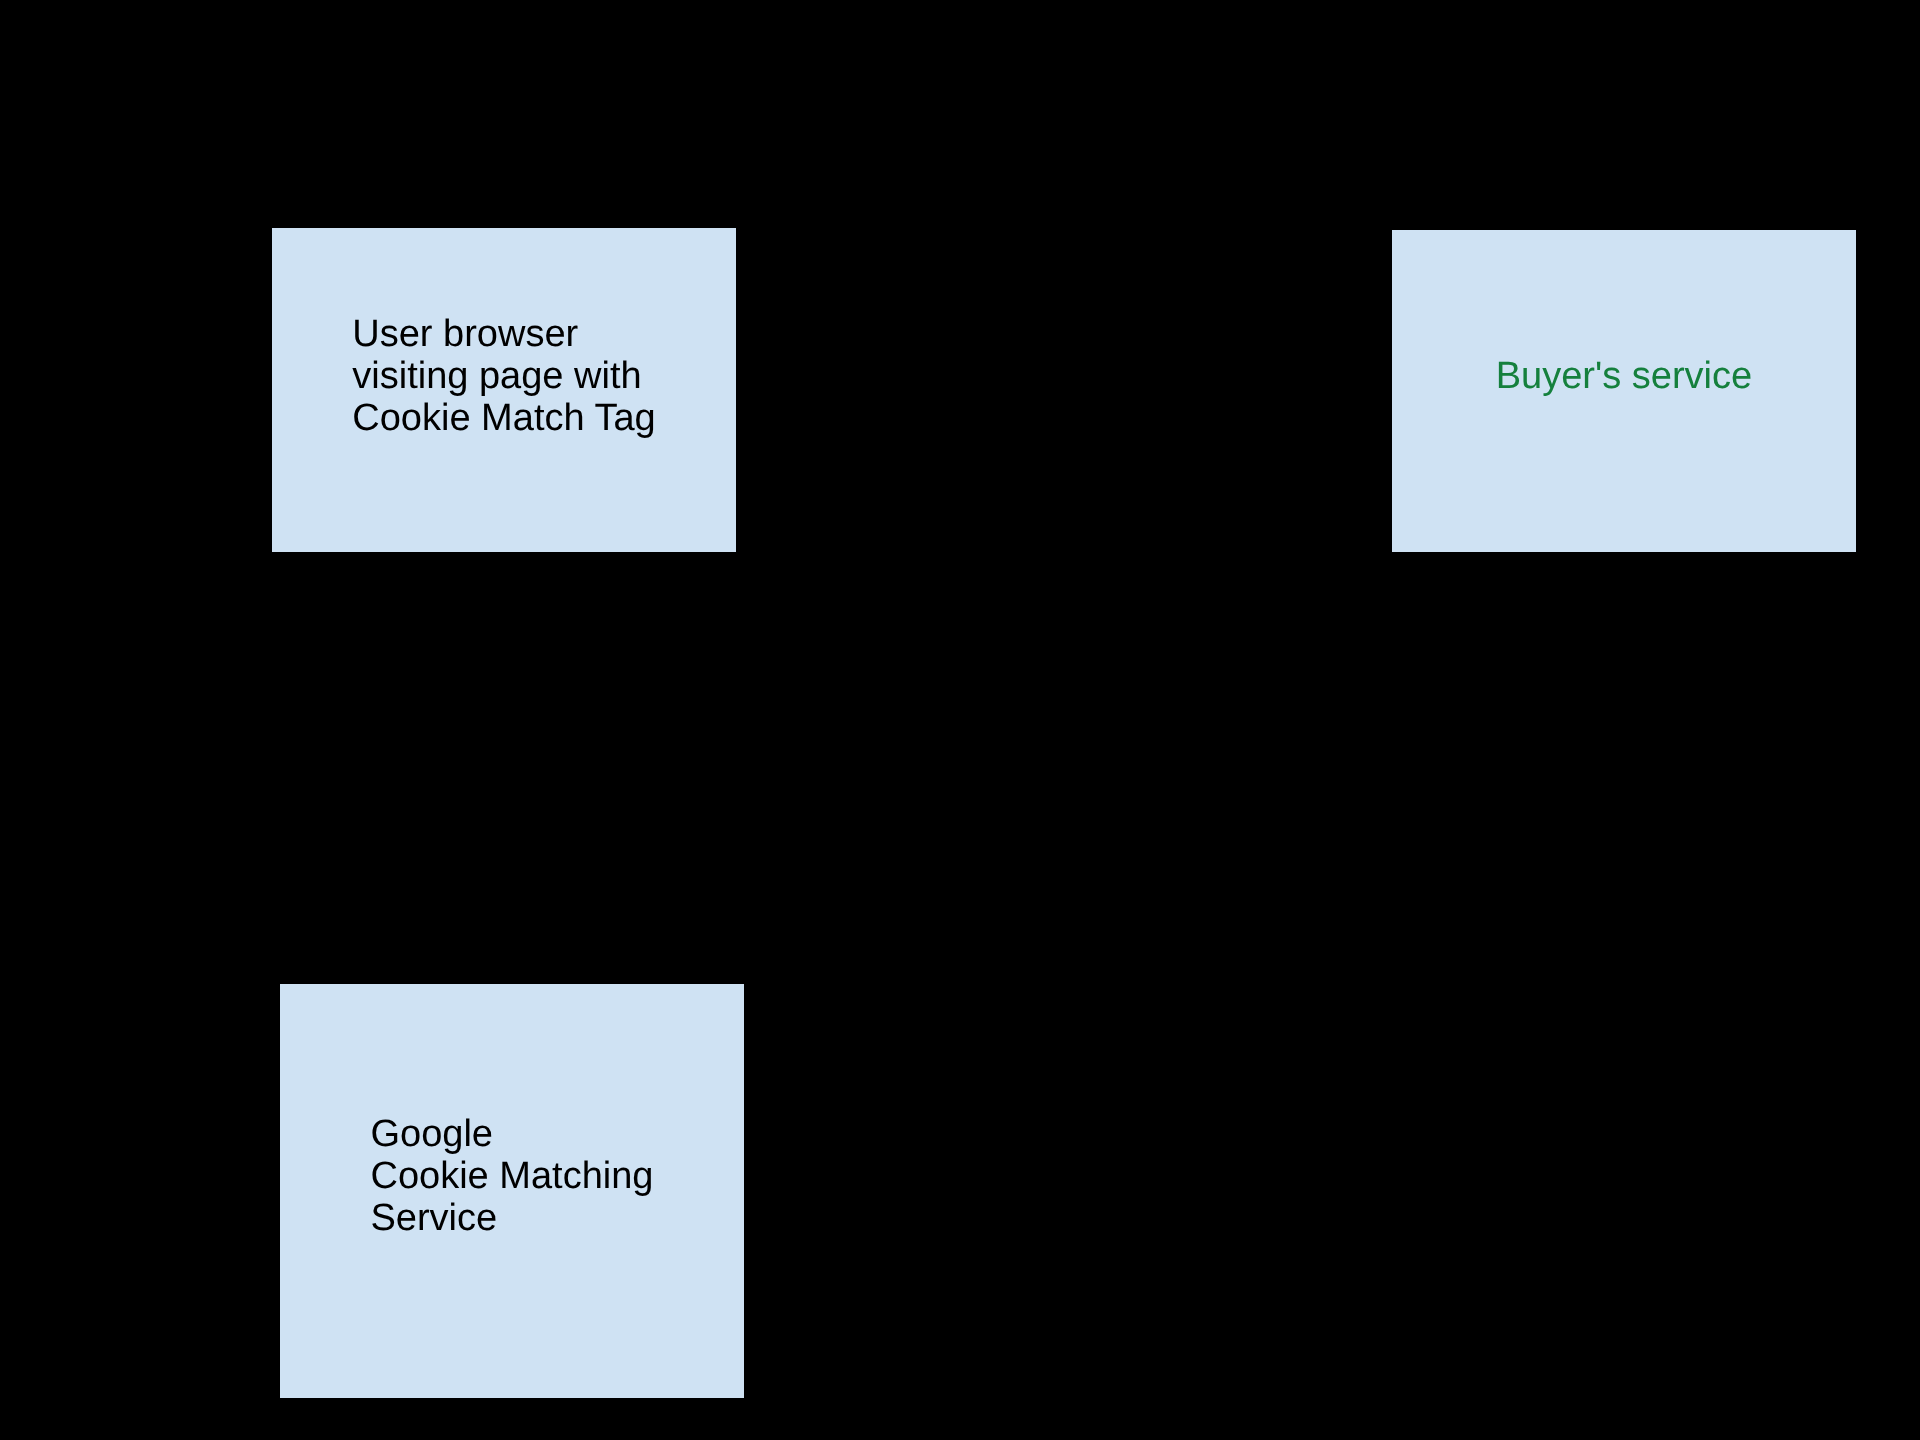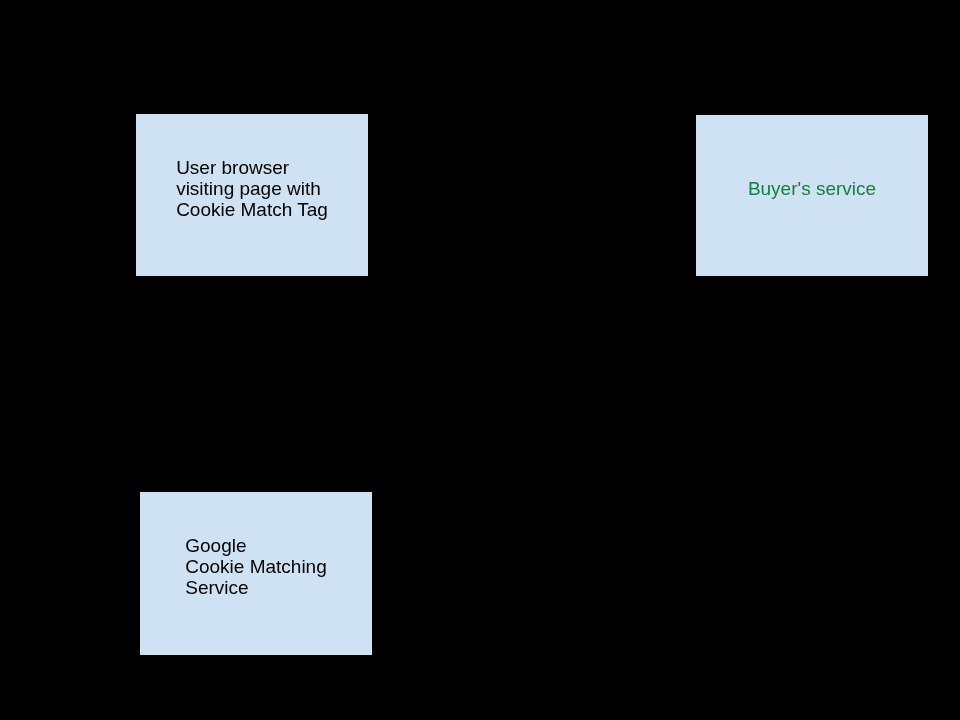--- a/index.html
+++ b/index.html
@@ -41,21 +41,21 @@
   #node-buyers-service {
     left: 696px;
     top: 115px;
     width: 232px;
     height: 161px;
   }
   #node-google-cms {
     left: 140px;
     top: 492px;
     width: 232px;
-    height: 163px;
+    height: 207px;
   }
 </style>
 </head>
 <body style="background: rgb(0, 0, 0);">
 
 <div class="stage">
 
   <div class="node" id="node-user-browser" style="background: rgb(207, 226, 243); color: rgb(0, 0, 0);">
     <div class="label">User browser
 visiting page with

